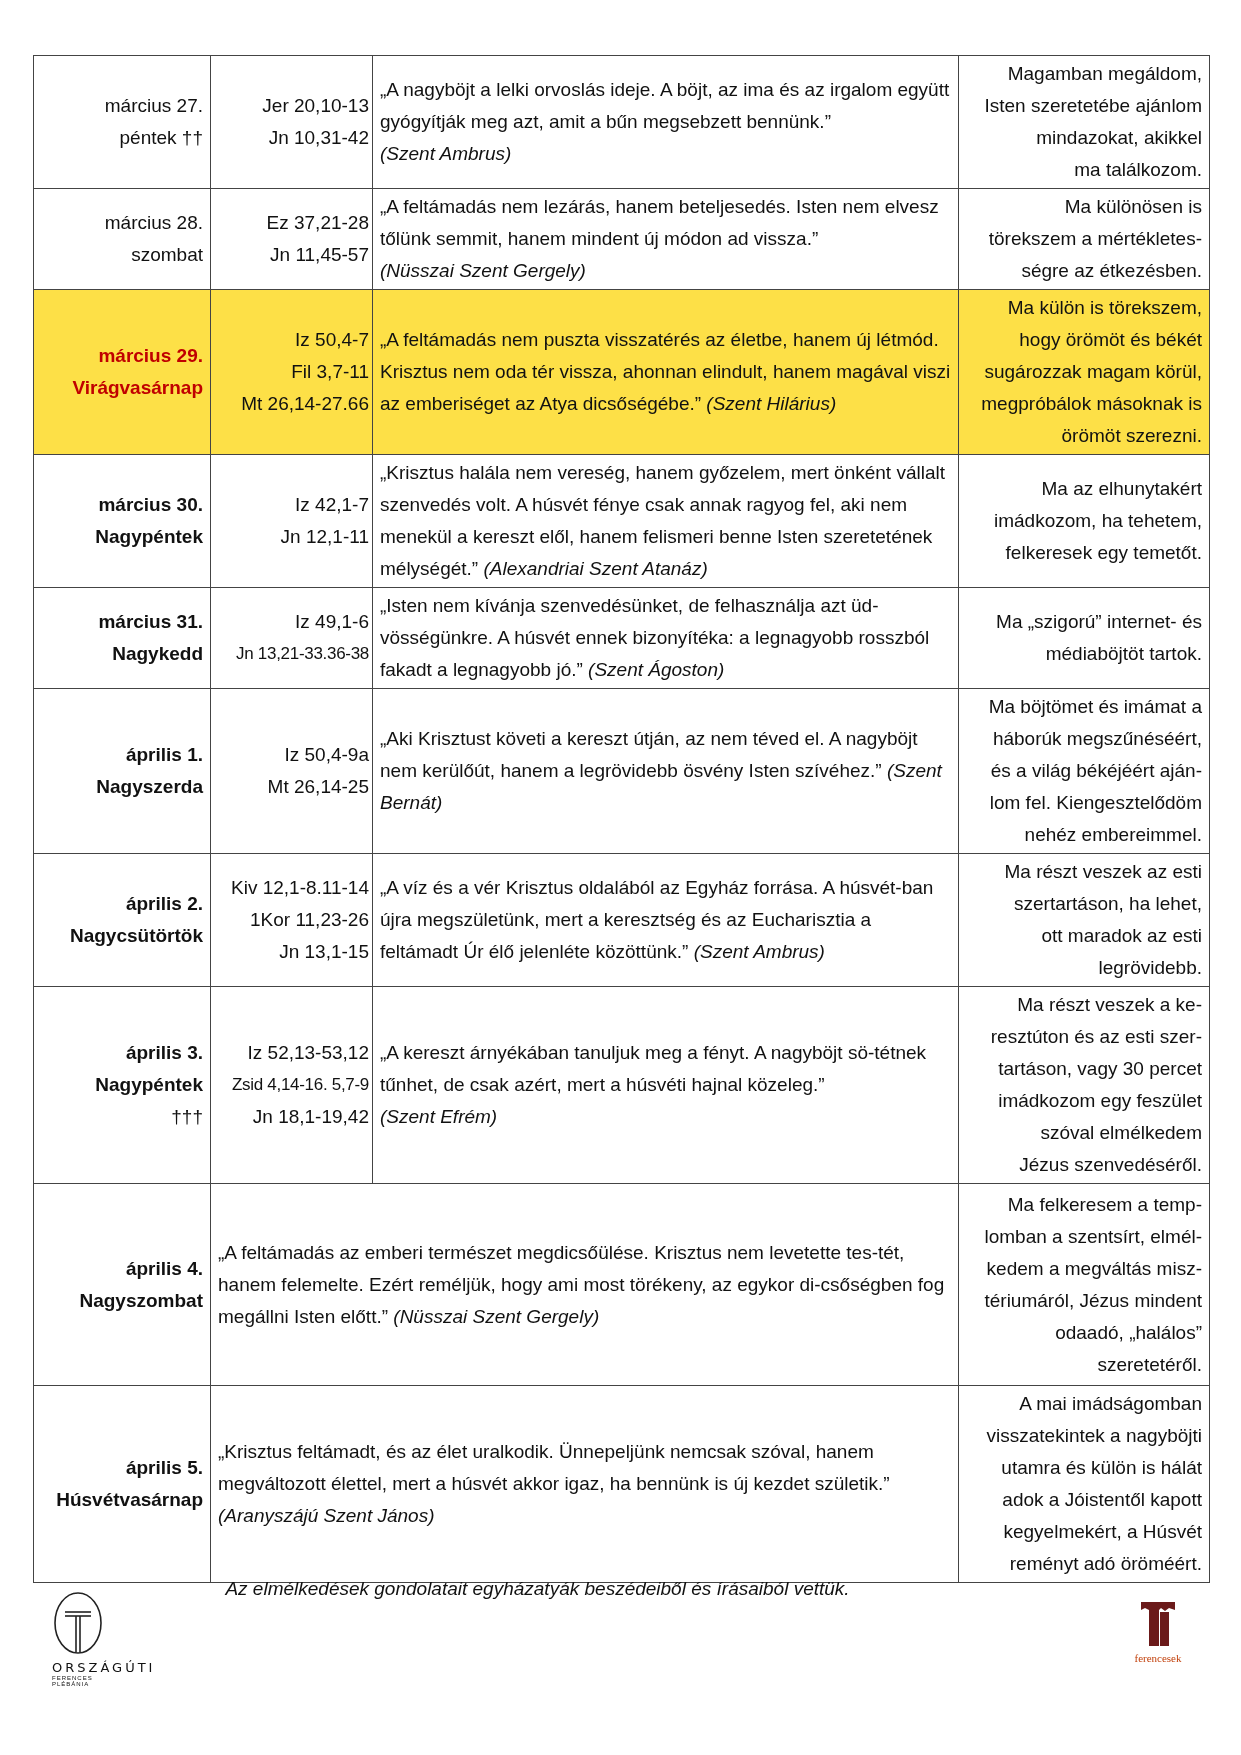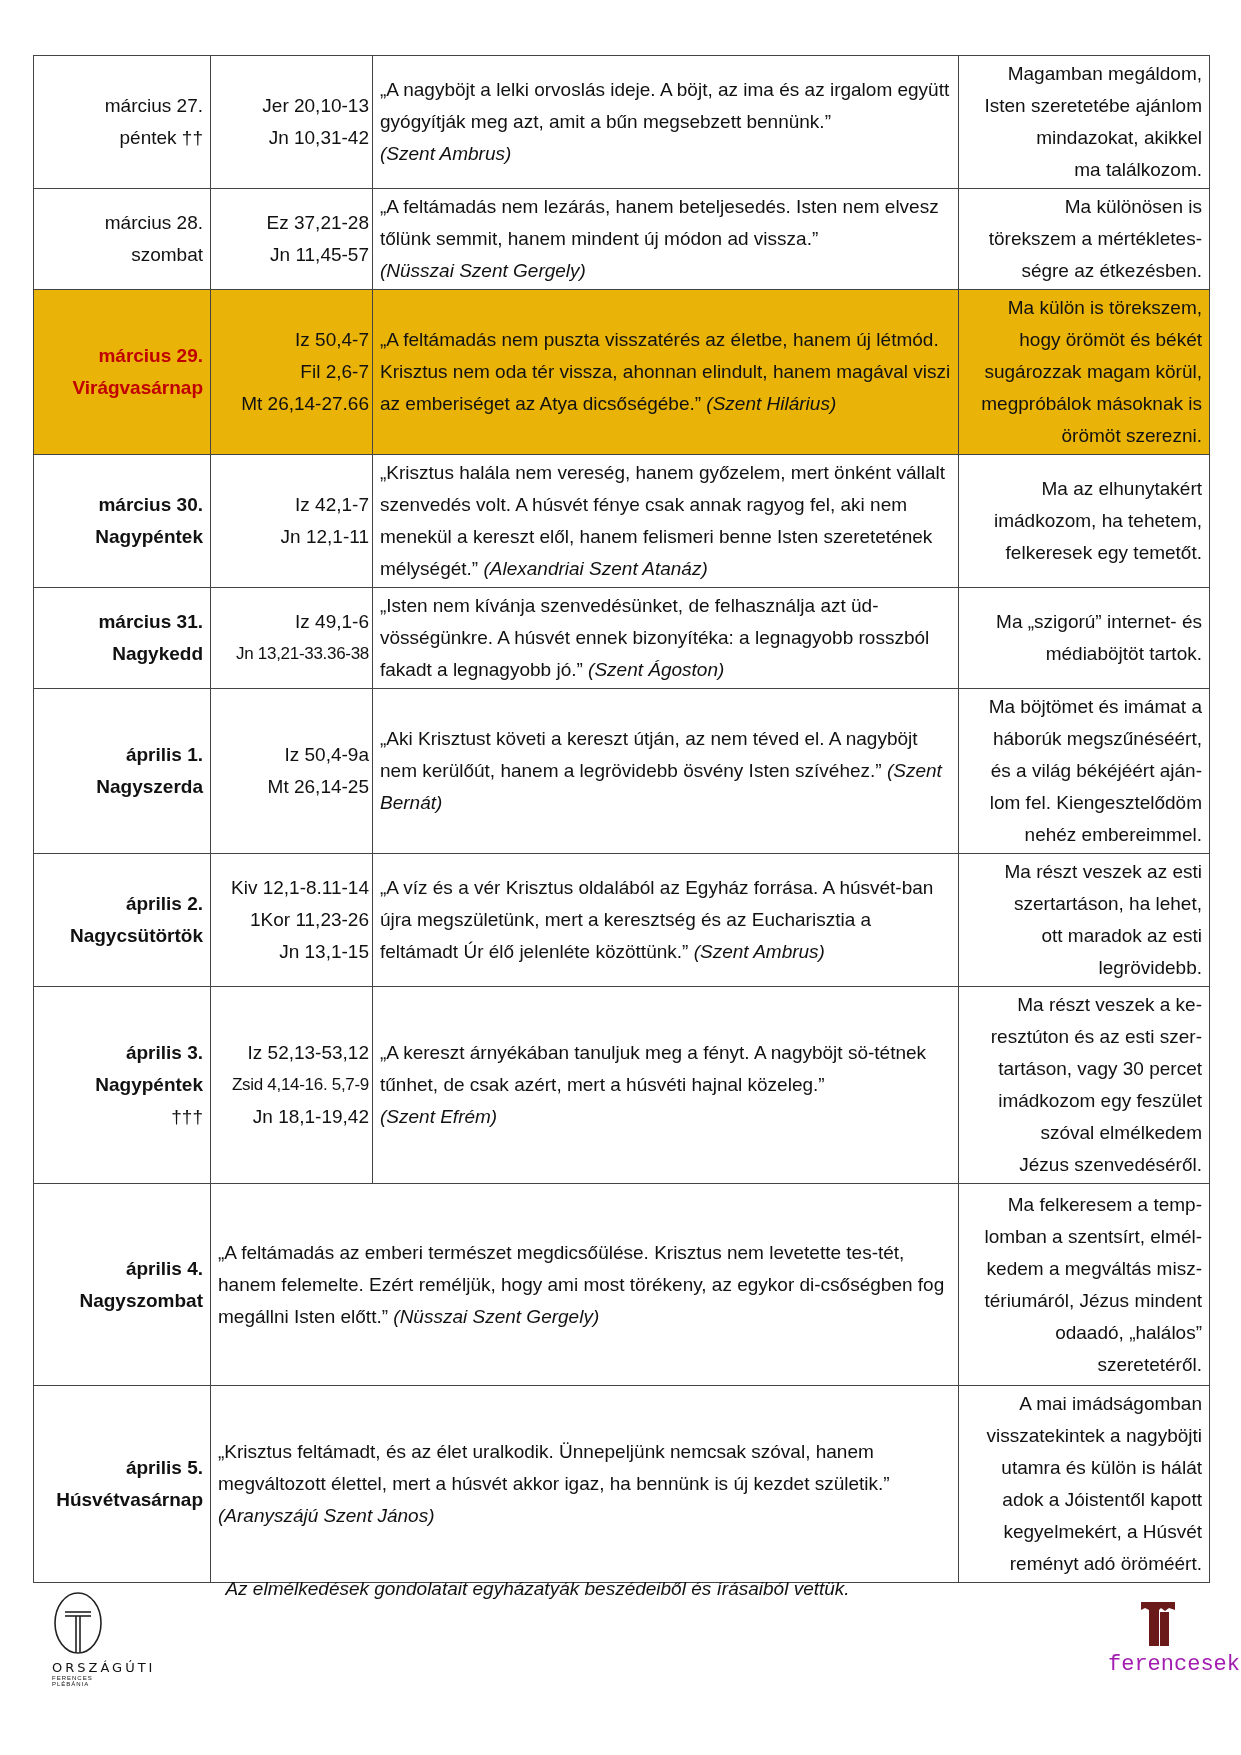--- a/index.html
+++ b/index.html
@@ -3,33 +3,33 @@
 <meta charset="utf-8">
 <style>
   html, body { margin:0; padding:0; background:#ffffff; }
   body { width:1241px; height:1755px; position:relative; overflow:hidden;
          font-family:"Liberation Sans", "DejaVu Sans", sans-serif; color:#111; }
   .tbl { position:absolute; left:33px; top:55px; width:1176px; border-collapse:collapse; table-layout:fixed; }
   .tbl td { border:1.5px solid #444; padding:2px 7px; font-size:19px; line-height:32px; vertical-align:middle; }
   .tbl td.day, .tbl td.read, .tbl td.task { text-align:right; }
   .tbl td.read { padding:2px 3px; }
   .tbl td.quote { text-align:left; }
-  .tbl tr.hl td { background:#eab308; }
+  .tbl tr.hl td { background:#fde047; }
   .day.bold { font-weight:bold; }
   .day.red { color:#c00000; font-weight:bold; }
   .small { font-size:17px; letter-spacing:-0.3px; }
   .author { font-style:italic; }
   .line { display:block; }
   .footer-note { position:absolute; left:0; width:1075px; top:1578px; text-align:center;
                  font-style:italic; font-size:19px; }
   .logo-left { position:absolute; left:52px; top:1590px; width:80px; text-align:left; }
   .logo-left .brand { font-size:13px; letter-spacing:3px; font-family:"DejaVu Sans", sans-serif; }
   .logo-left .sub { font-size:6px; letter-spacing:1px; }
   .logo-right { position:absolute; left:1108px; top:1598px; width:100px; text-align:center; }
-  .logo-right .brand { font-family:Liberation Mono, monospace; font-size:22px; color:#a21caf; }
+  .logo-right .brand { font-family:Liberation Serif, serif; font-size:11px; color:#c2410c; }
 </style>
 </head>
 <body>
 
 <table class="tbl">
   <colgroup>
     <col style="width:177px">
       <col style="width:162px">
       <col style="width:586px">
       <col style="width:251px">
@@ -77,21 +77,21 @@
       </td>
     </tr>
 
     <tr class="hl" style="height:162px">
       <td class="day red">
         <span class="line">március 29.</span>
         <span class="line">Virágvasárnap</span>
       </td>
       <td class="read">
         <span class="line">Iz 50,4-7</span>
-        <span class="line">Fil 2,6-7</span>
+        <span class="line">Fil 3,7-11</span>
         <span class="line">Mt 26,14-27.66</span>
       </td>
       <td class="quote">
         <span>„A feltámadás nem puszta visszatérés az életbe, hanem új létmód. Krisztus nem oda tér vissza, ahonnan elindult, hanem magával viszi az emberiséget az Atya dicsőségébe.”</span>
         <span class="author"> (Szent Hilárius)</span>
       </td>
       <td class="task">
         <span class="line">Ma külön is törekszem,</span>
         <span class="line">hogy örömöt és békét</span>
         <span class="line">sugározzak magam körül,</span>

